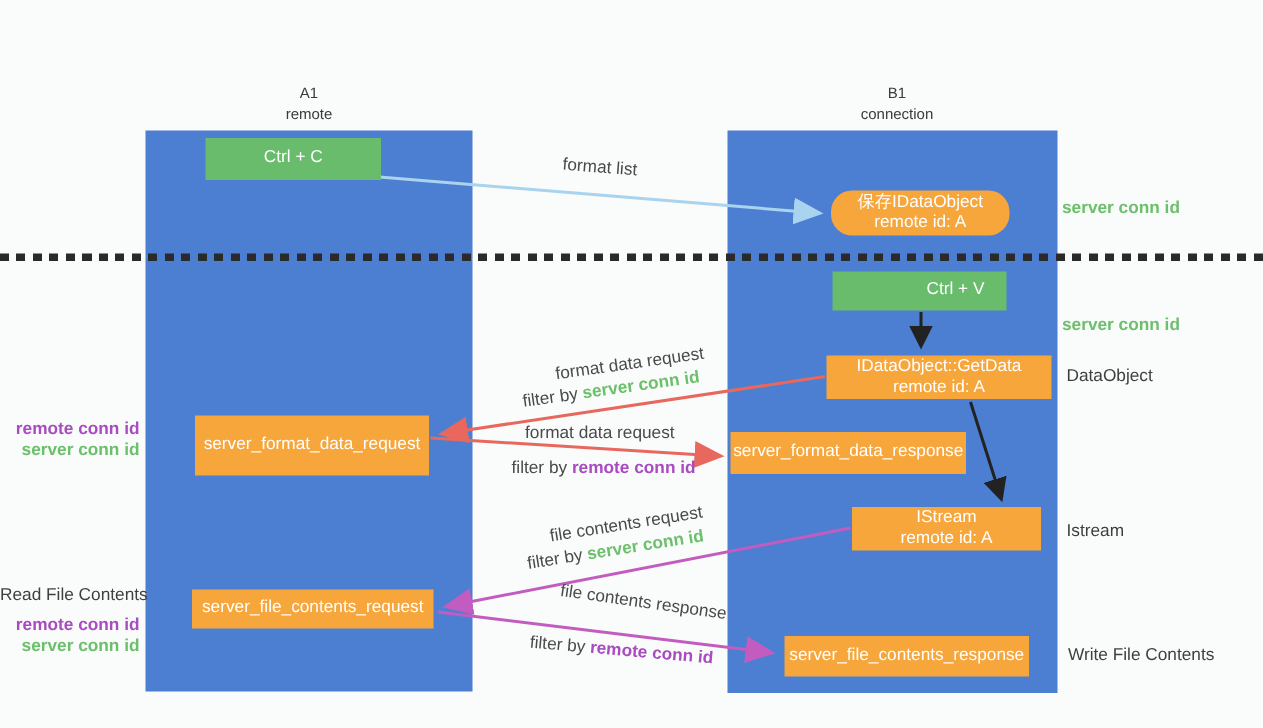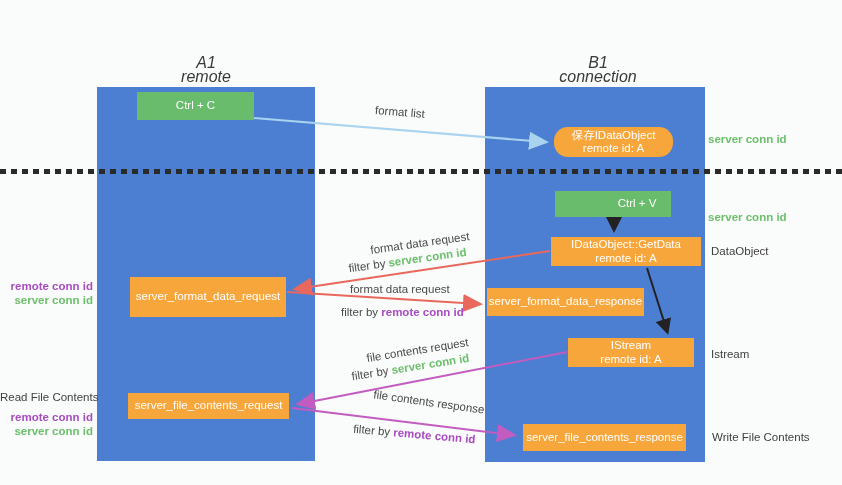--- a/index.html
+++ b/index.html
@@ -3,22 +3,22 @@
 <meta charset="utf-8">
 <style>
   * { margin:0; padding:0; box-sizing:border-box; }
   body { background:#fafafa; font-family:"Liberation Sans", sans-serif; }
   .stage { position:relative; width:842px; height:485px; background:#fafbfb; overflow:hidden; }
 
   .title { position:absolute; top:9px; left:0; width:842px; text-align:center;
            font-size:15px; line-height:19px; color:#2f2f2f; }
 
   .col { position:absolute; background:#4c7fd1; z-index:1; }
-  .col-header { position:absolute; text-align:center; font-size:16px; line-height:13.5px;
-                color:#3a3a3a; z-index:4;font-style:italic; }
+  .col-header { position:absolute; text-align:center; font-size:10px; line-height:13.5px;
+                color:#3a3a3a; z-index:4; }
 
   .arrows { position:absolute; left:0; top:0; z-index:2; pointer-events:none; }
 
   .dotted { position:absolute; left:0; top:169px; width:842px; height:5px; z-index:2;
             background:repeating-linear-gradient(90deg,#2a2a2a 0 6px, transparent 6px 11px); }
 
   .node { position:absolute; display:flex; flex-direction:column; align-items:center;
           justify-content:center; color:#ffffff; font-size:11.5px; line-height:13.5px;
           text-align:center; z-index:3; white-space:nowrap; }
   .green  { background:#68bc6c; }
@@ -77,21 +77,21 @@
 
   <div class="node green" style="left:137px; top:92px; width:117px; height:28px;">
     <div>Ctrl + C</div>
   </div>
 
   <div class="node orange" style="left:554px; top:127px; width:119px; height:30px;border-radius:14px;">
     <div>保存IDataObject</div>
     <div>remote id: A</div>
   </div>
 
-  <div class="node green" style="left:555px; top:191px; width:116px; height:26px;padding-left:48px;">
+  <div class="node green" style="left:555px; top:181px; width:116px; height:26px;padding-left:48px;">
     <div>Ctrl + V</div>
   </div>
 
   <div class="node orange" style="left:551px; top:237px; width:150px; height:29px;">
     <div>IDataObject::GetData</div>
     <div>remote id: A</div>
   </div>
 
   <div class="node orange" style="left:130px; top:277px; width:156px; height:40px;">
     <div>server_format_data_request</div>

